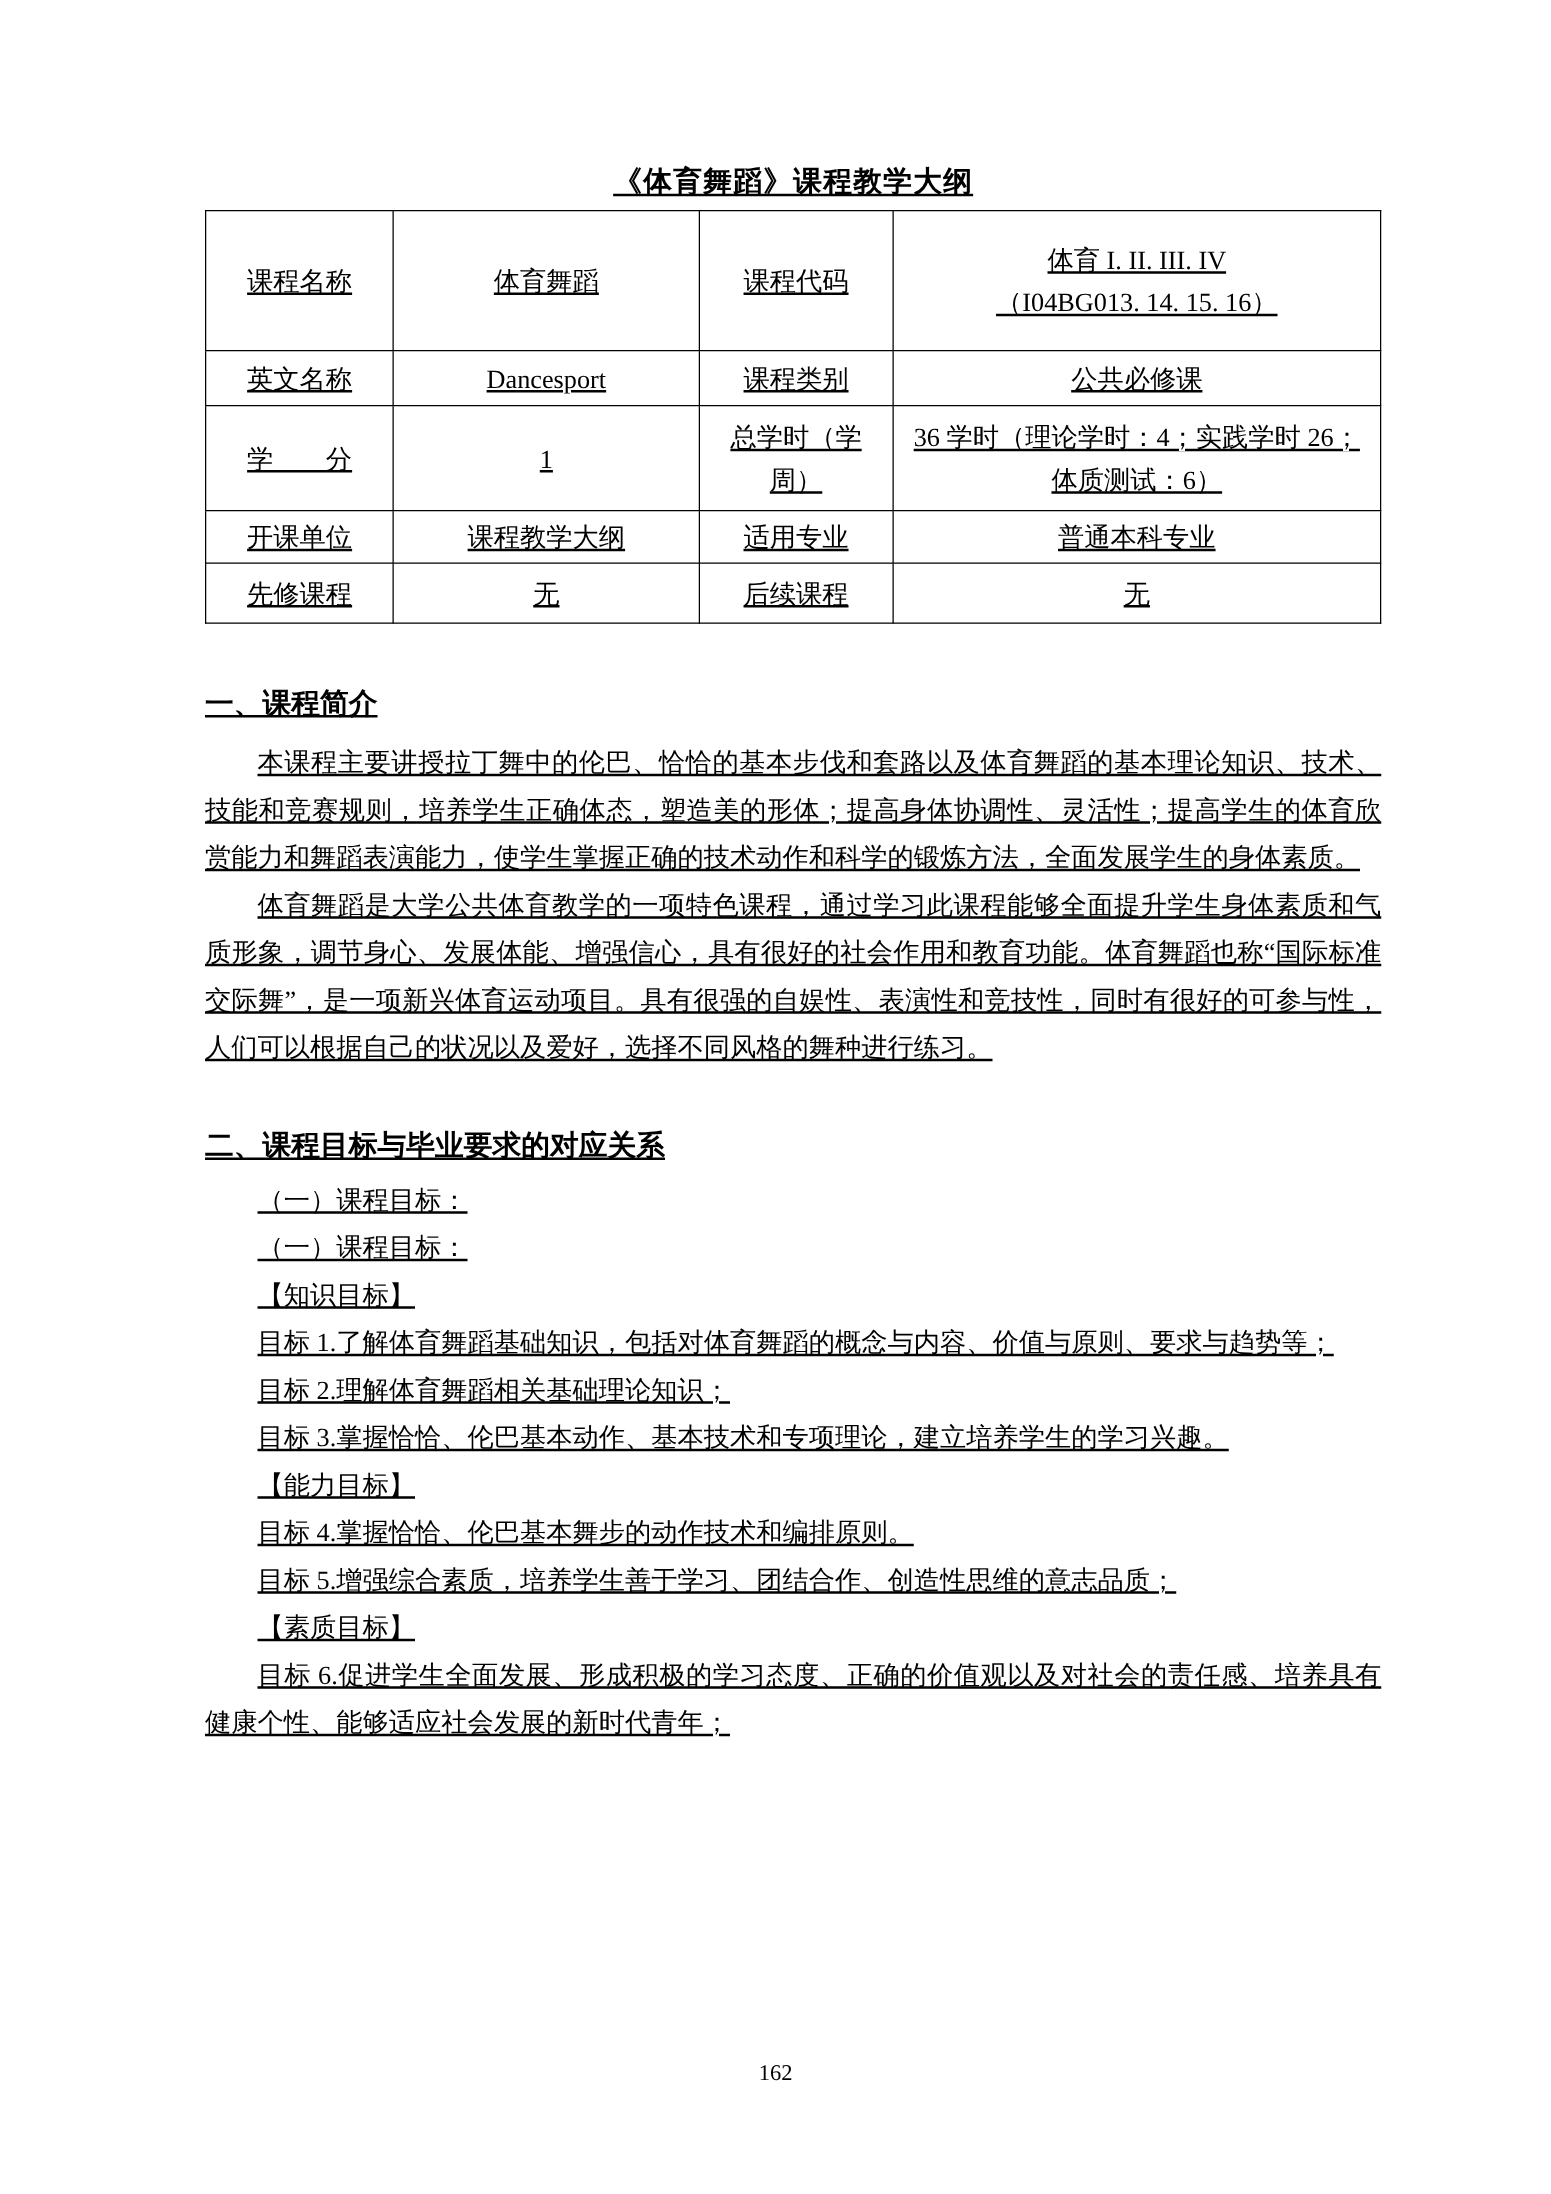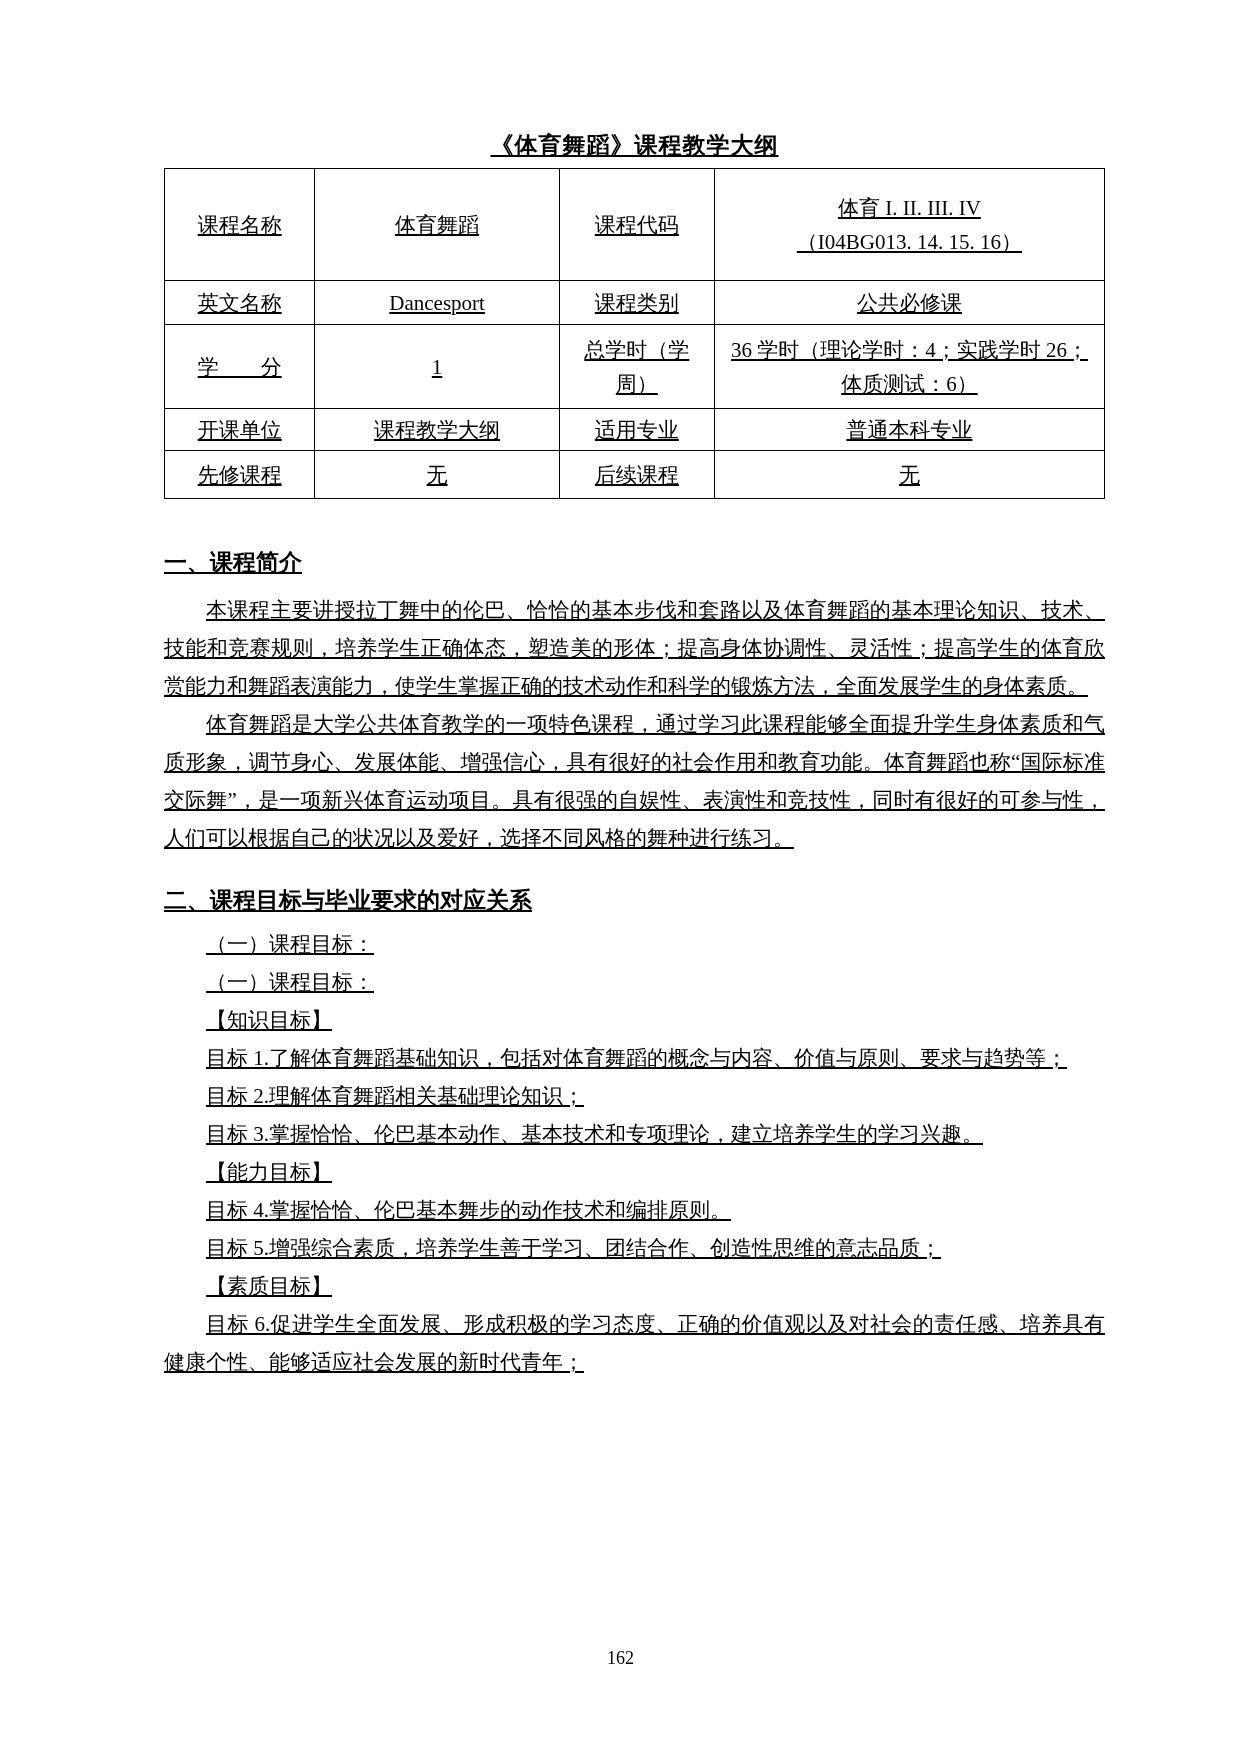--- a/index.html
+++ b/index.html
@@ -59,21 +59,21 @@
     line-height: 40px;
   }
   .sec-heading {
     font-family: "Liberation Sans", "DejaVu Sans", sans-serif;
     font-weight: 700;
     font-size: 23px;
     line-height: 38px;
     margin-top: 44px;
     margin-bottom: 10px;
   }
-  .sec-heading.second { margin-top: 24px; margin-bottom: 6px; }
+  .sec-heading.second { margin-top: 40px; margin-bottom: 6px; }
   .para {
     font-size: 21px;
     line-height: 38px;
     text-align: justify;
     text-indent: 2em;
   }
   .line {
     font-size: 21px;
     line-height: 38px;
     text-align: justify;

